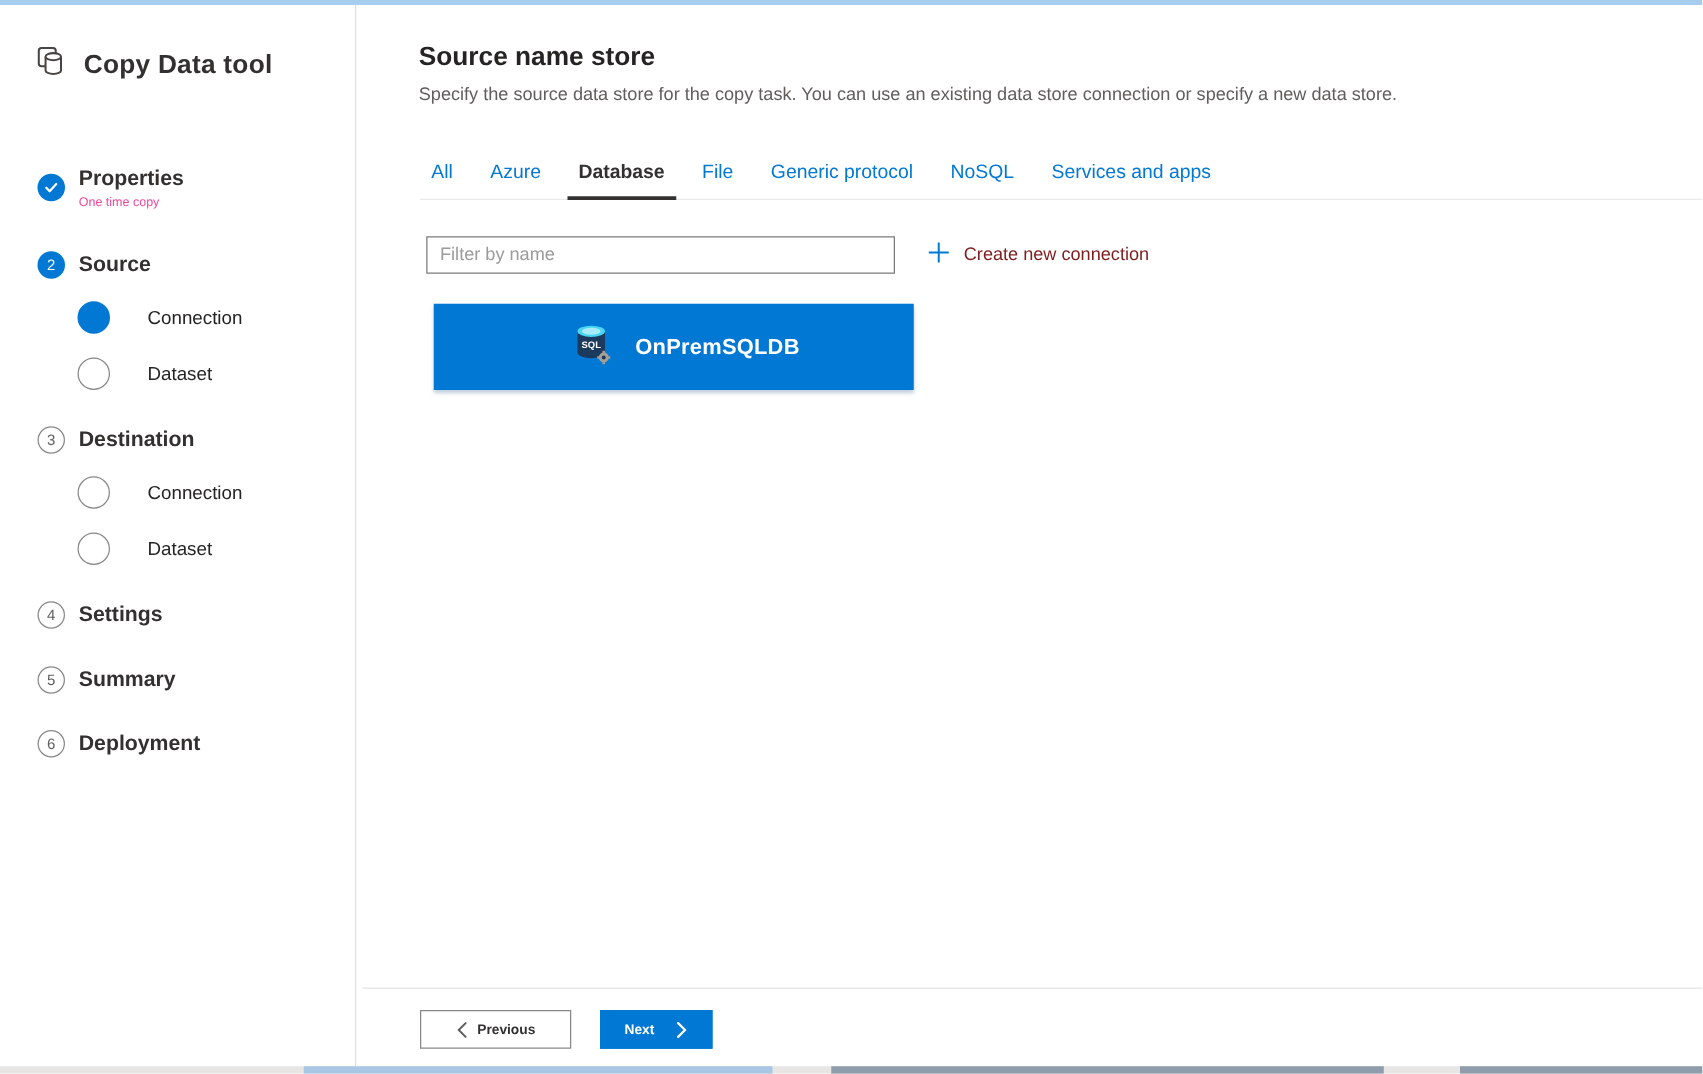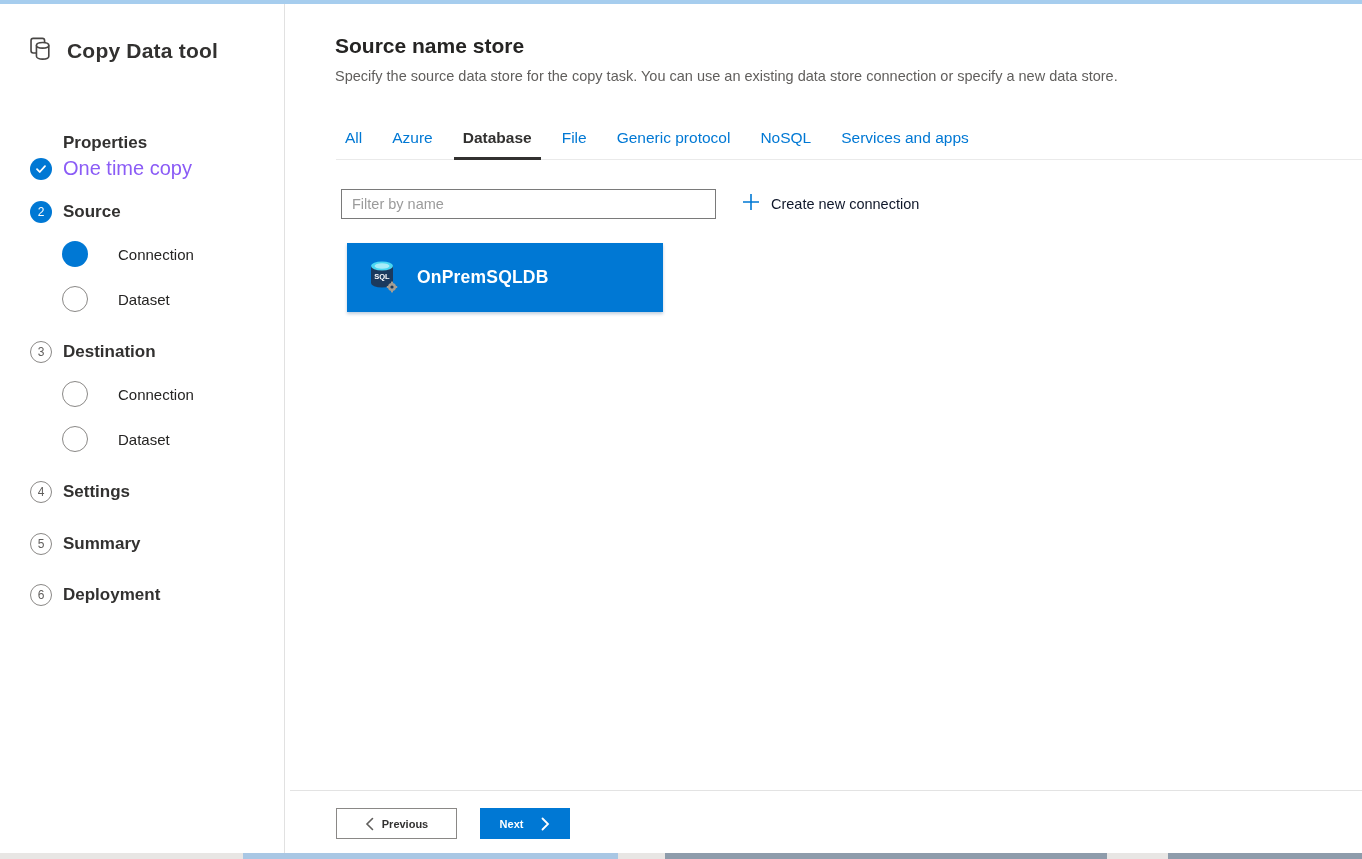--- a/index.html
+++ b/index.html
@@ -8,29 +8,29 @@
   .stage { position:relative; width:1362px; height:859px; background:#fff; }
 
   .top-strip { position:absolute; left:0; top:0; width:1362px; height:4px; background:#a6cdee; }
 
   
   .sidebar { position:absolute; left:0; top:4px; width:285px; height:849px;
              background:#fff; border-right:1px solid #e1e1e1; }
   .app-header { position:absolute; left:28px; top:32px; display:flex; align-items:center; gap:13px; }
   .app-title { font-size:21px; font-weight:600; color:#323130; letter-spacing:0.2px; }
 
-  .step { position:absolute; left:30px; display:flex; align-items:flex-end; }
+  .step { position:absolute; left:30px; display:flex; align-items:center; }
   .step-circle { width:22px; height:22px; border-radius:50%; flex:0 0 22px;
                  display:flex; align-items:center; justify-content:center;
                  font-size:12px; }
   .step-circle.done, .step-circle.active { background:#0078d4; color:#fff; border:none; }
   .step-circle.pending { background:#fff; border:1px solid #8a8886; color:#605e5c; }
   .step-text { margin-left:11px; }
   .step-label { font-size:17px; font-weight:600; color:#323130; line-height:22px; }
-  .step-sub { font-size:20px; color:#8b5cf6; margin-top:3px; }
+  .step-sub { font-size:10px; color:#ec4899; margin-top:3px; }
 
   .substep { position:absolute; left:62px; display:flex; align-items:center;gap:18px; }
   .sub-circle { width:26px; height:26px; border-radius:50%; flex:0 0 26px; }
   .sub-circle.active { background:#0078d4; }
   .sub-circle.pending { background:#fff; border:1px solid #8a8886; }
   .sub-label { margin-left:12px; font-size:15px; color:#252423; }
 
   
   .main { position:absolute; left:286px; top:4px; width:1076px; height:849px; background:#fff; }
   .page-title { position:absolute; left:49px; top:30px; font-size:21px; font-weight:600; color:#252423; }
@@ -41,25 +41,25 @@
   .tab { padding:0 9px 10px 9px; font-size:15.5px; color:#0078d4; cursor:pointer;
          border-bottom:3px solid transparent; margin-bottom:-1px; white-space:nowrap; }
   .tab.active { color:#323130; font-weight:600; border-bottom-color:#323130; }
 
   .filter-row { position:absolute; left:55px; top:185px; display:flex; align-items:center; }
   .filter-input { width:375px; height:30px; border:1px solid #7a7a7a; background:#fff;
                   font-size:14.5px; padding:0 10px; color:#323130; outline:none;
                   font-family:"Liberation Sans","DejaVu Sans",sans-serif; }
   .filter-input::placeholder { color:#9b9b9b; }
   .create-new { display:flex; align-items:center; margin-left:25px; cursor:pointer; }
-  .create-new-label { font-size:14.5px; color:#0f172a; margin-left:10px; }
-
-  .conn-tile { position:absolute; left:61px; top:239px; width:316px; height:69px;
+  .create-new-label { font-size:14.5px; color:#7f1d1d; margin-left:10px; }
+
+  .conn-tile { position:absolute; left:61px; top:239px; width:384px; height:69px;
                background:#0078d4; display:flex; align-items:center; cursor:pointer;
-               box-shadow:0 2px 3px rgba(0,60,120,0.25); }
+               box-shadow:0 2px 3px rgba(0,60,120,0.25);justify-content:center; }
   .conn-icon { margin-left:19px; }
   .conn-name { margin-left:19px; font-size:17.5px; font-weight:600; color:#fff; letter-spacing:0.2px; }
 
   .footer-divider { position:absolute; left:4px; right:0; top:786px; height:1px; background:#e3e3e3; }
   .footer { position:absolute; left:50px; top:804px; display:flex; align-items:center; }
   .btn { height:31px; display:flex; align-items:center; justify-content:center;
          font-size:11px; cursor:pointer; user-select:none;
          font-family:"Liberation Sans","DejaVu Sans",sans-serif; }
   .btn-previous { width:121px; background:#fff; border:1px solid #8a8886; color:#323130; font-weight:600; }
   .btn-previous .chev { margin-right:8px; display:flex; }

